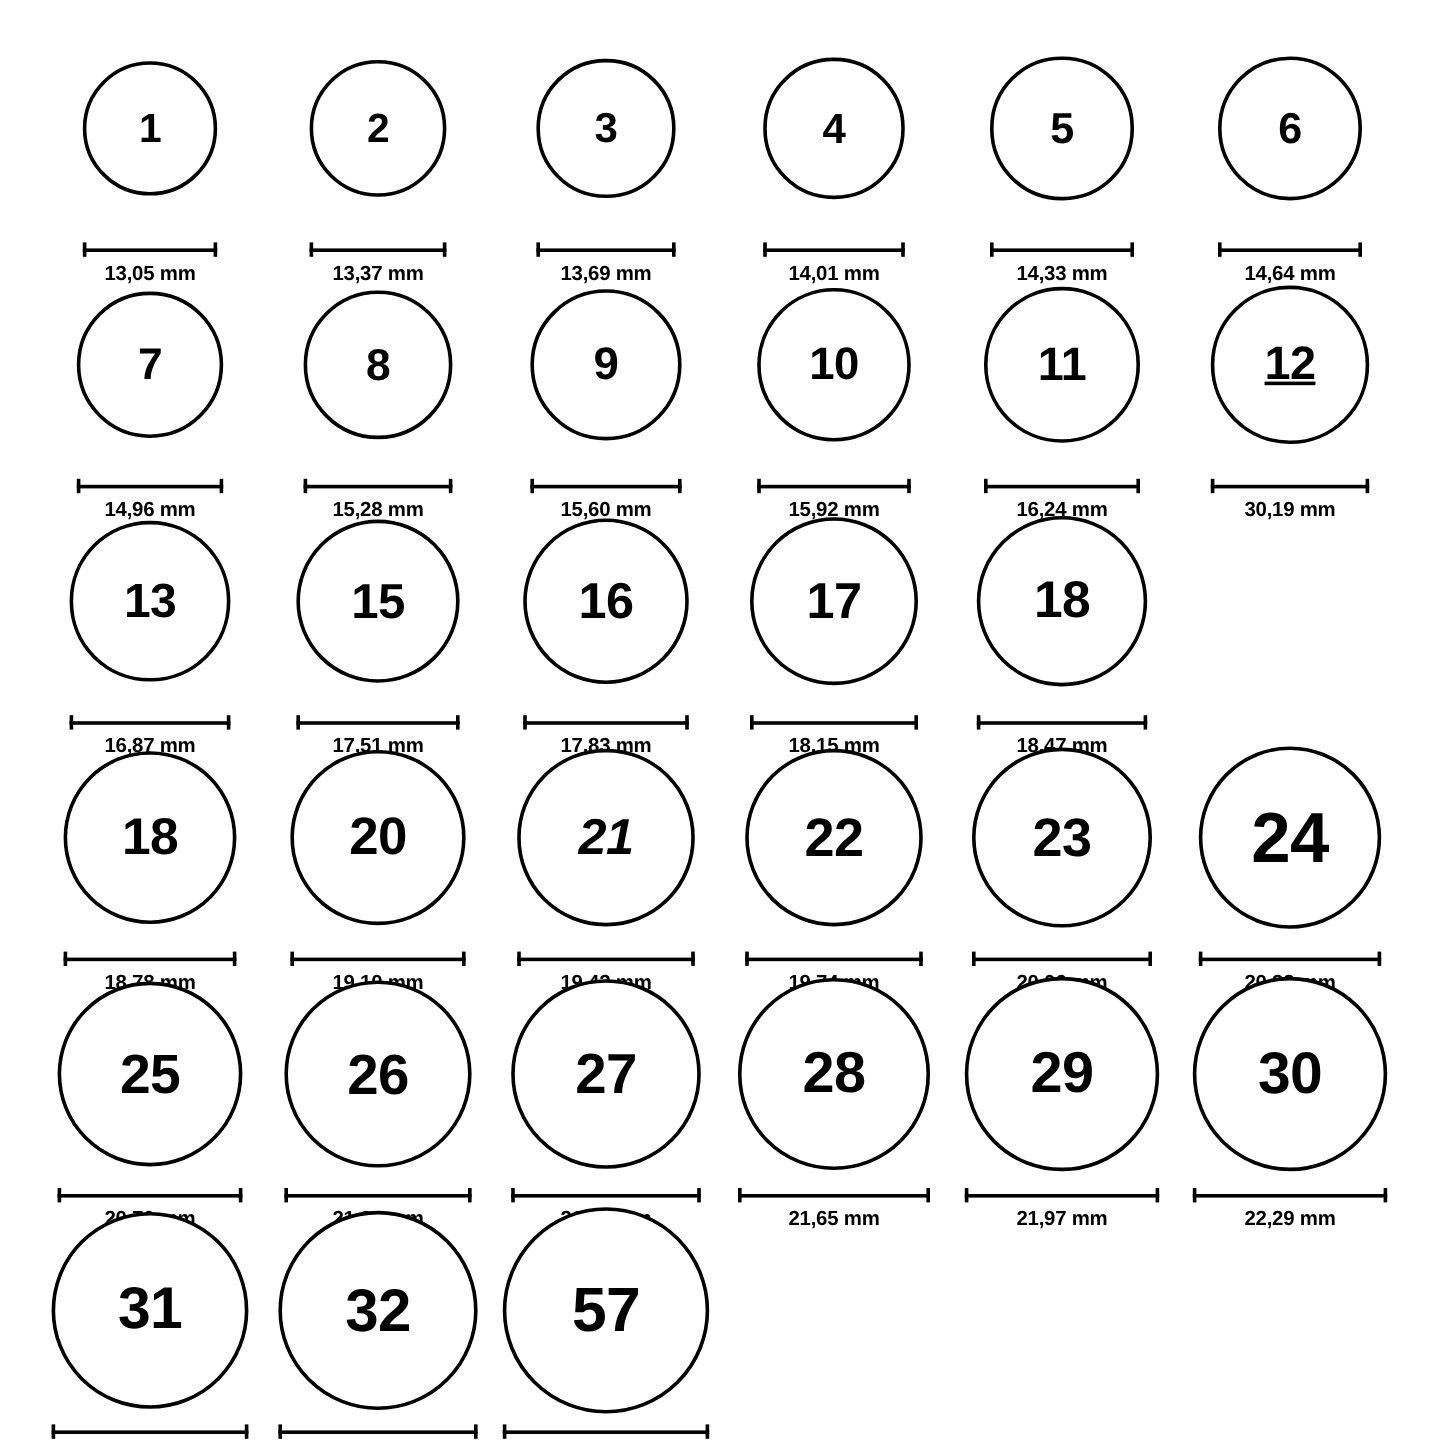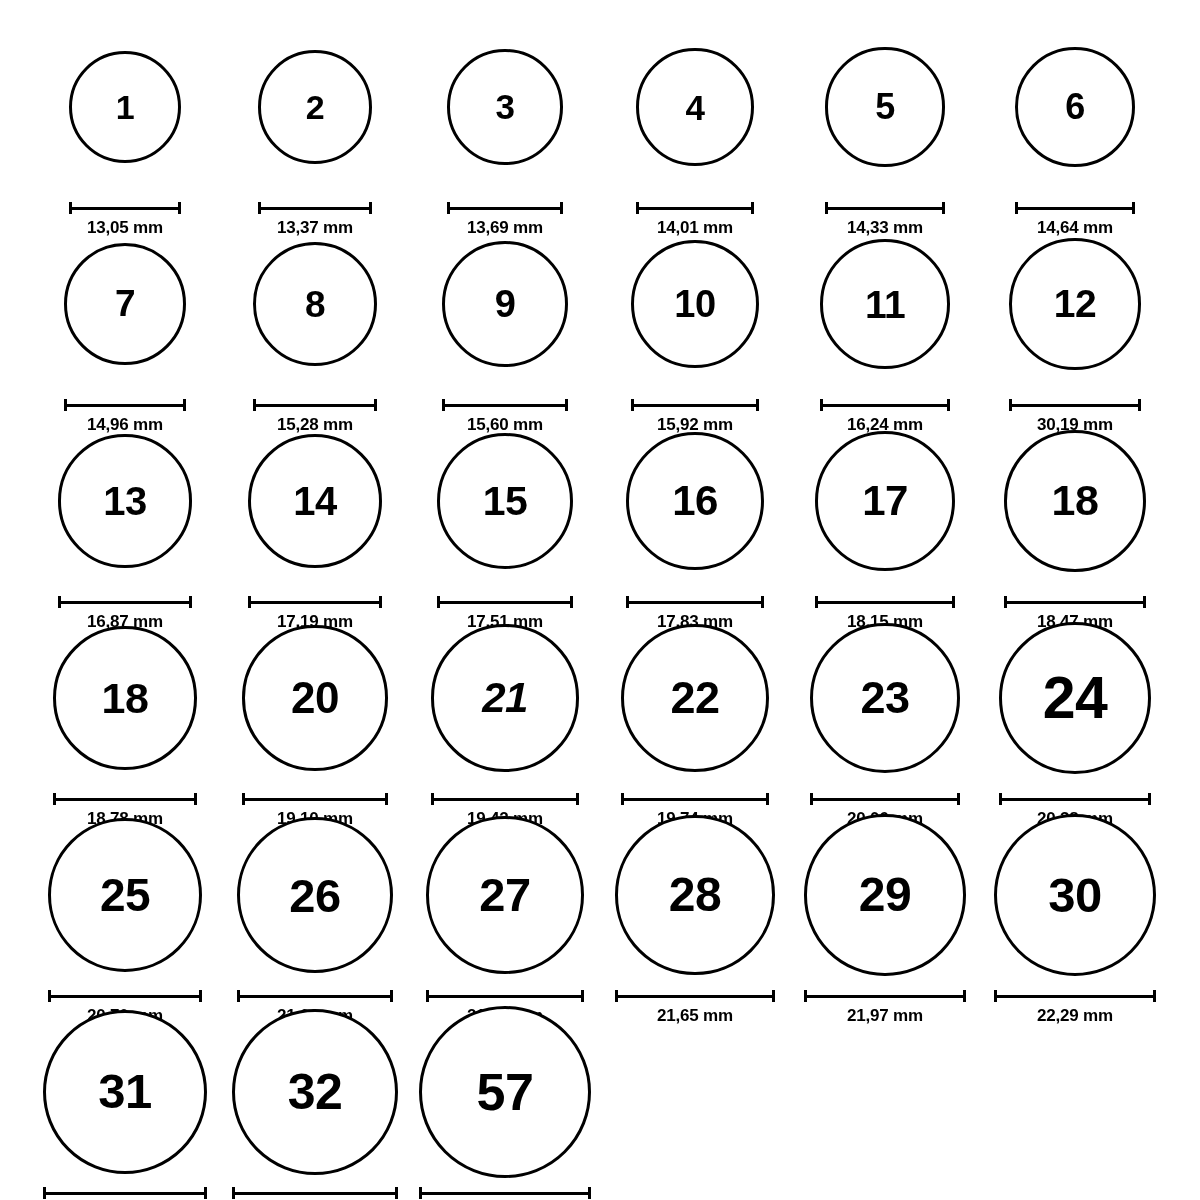--- a/index.html
+++ b/index.html
@@ -256,21 +256,21 @@
         <div class="measure-wrap">
           <div class="measure-bar" style="width: 129.576px;">
             <span class="tick-left"></span>
             <span class="bar-line"></span>
             <span class="tick-right"></span>
           </div>
           <div class="measure-label">16,24 mm</div>
         </div>
       </div>
       <div class="size-cell">
-        <div style="height: 178px; display: flex; align-items: center; justify-content: flex-end;">
+        <div style="height: 178px; display: flex; align-items: center; justify-content: flex-end; text-decoration: underline;">
           <div class="ring-circle" style="width: 131.339px; height: 131.339px;">
             <span class="ring-number" style="font-size: 39px;">12</span>
           </div>
         </div>
         <div class="measure-wrap">
           <div class="measure-bar" style="width: 131.339px;">
             <span class="tick-left"></span>
             <span class="bar-line"></span>
             <span class="tick-right"></span>
           </div>
@@ -285,35 +285,20 @@
             <span class="ring-number" style="font-size: 40px;">13</span>
           </div>
         </div>
         <div class="measure-wrap">
           <div class="measure-bar" style="width: 133.047px;">
             <span class="tick-left"></span>
             <span class="bar-line"></span>
             <span class="tick-right"></span>
           </div>
           <div class="measure-label">16,87 mm</div>
-        </div>
-      </div>
-      <div class="size-cell">
-        <div style="height: 178px; display: flex; align-items: center; justify-content: center;">
-          <div class="ring-circle" style="width: 134.81px; height: 134.81px;">
-            <span class="ring-number" style="font-size: 40px;">14</span>
-          </div>
-        </div>
-        <div class="measure-wrap">
-          <div class="measure-bar" style="width: 134.81px;">
-            <span class="tick-left"></span>
-            <span class="bar-line"></span>
-            <span class="tick-right"></span>
-          </div>
-          <div class="measure-label">17,19 mm</div>
         </div>
       </div>
       <div class="size-cell">
         <div style="height: 178px; display: flex; align-items: center; justify-content: center;">
           <div class="ring-circle" style="width: 136.573px; height: 136.573px;">
             <span class="ring-number" style="font-size: 41px;">15</span>
           </div>
         </div>
         <div class="measure-wrap">
           <div class="measure-bar" style="width: 136.573px;">

